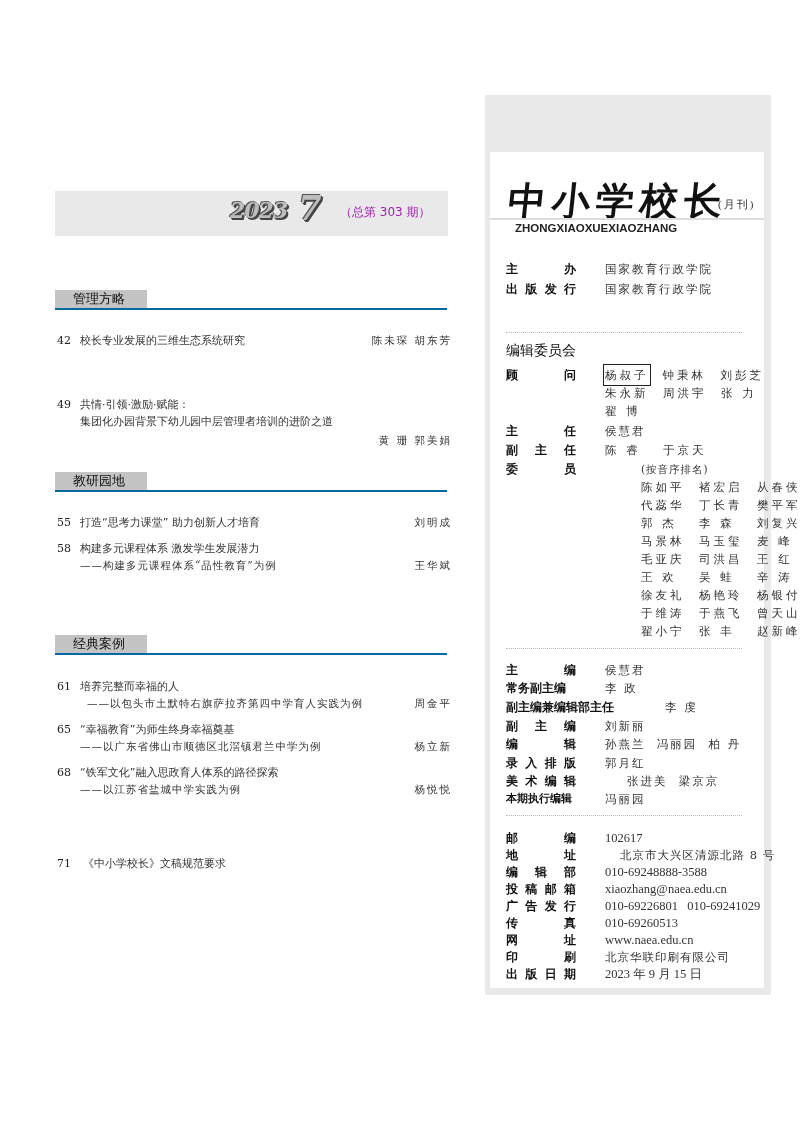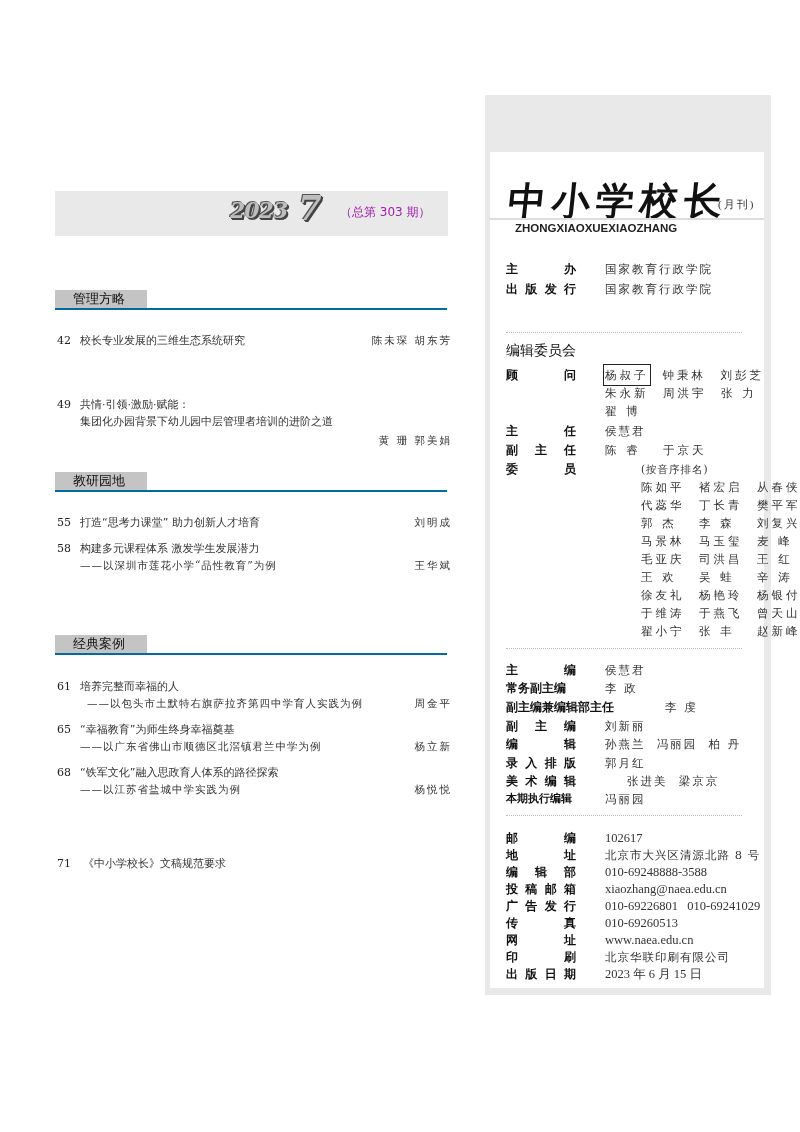--- a/index.html
+++ b/index.html
@@ -132,21 +132,21 @@
   <div class="section-tab">教研园地</div>
 </div>
 <div class="toc-entry" style="top:514px;height:18px;">
   <span class="toc-page">55</span>
   <span class="toc-line" style="top:0;">打造“思考力课堂”  助力创新人才培育</span>
   <span class="toc-author" style="top:0;">刘明成</span>
 </div>
 <div class="toc-entry" style="top:540px;height:36px;">
   <span class="toc-page">58</span>
   <span class="toc-line" style="top:0;">构建多元课程体系  激发学生发展潜力</span>
-  <span class="toc-line sub-line" style="top:17px;">——以深圳市莲花小学“品性教育”为例</span>
+  <span class="toc-line sub-line" style="top:17px;">——构建多元课程体系“品性教育”为例</span>
   <span class="toc-author" style="top:17px;">王华斌</span>
 </div>
 
 <div class="section-head" style="top:635px;">
   <div class="section-tab">经典案例</div>
 </div>
 <div class="toc-entry" style="top:678px;height:36px;">
   <span class="toc-page">61</span>
   <span class="toc-line" style="top:0;">培养完整而幸福的人</span>
   <span class="toc-line sub-line" style="top:17px;margin-left:7px;">——以包头市土默特右旗萨拉齐第四中学育人实践为例</span>
@@ -313,21 +313,21 @@
           <span>邮</span>
           <span>编</span>
         </span>
       <span class="info-value mono">102617</span>
     </div>
     <div class="info-row" style="top:694px;">
       <span class="info-label">
           <span>地</span>
           <span>址</span>
         </span>
-      <span class="info-value" style="letter-spacing:1px;">北京市大兴区清源北路 8 号</span>
+      <span class="info-value" style="letter-spacing:1px;margin-left:15px;">北京市大兴区清源北路 8 号</span>
     </div>
     <div class="info-row" style="top:711px;">
       <span class="info-label">
           <span>编</span>
           <span>辑</span>
           <span>部</span>
         </span>
       <span class="info-value mono">010-69248888-3588</span>
     </div>
     <div class="info-row" style="top:728px;">
@@ -369,16 +369,16 @@
         </span>
       <span class="info-value" style="letter-spacing:1px;">北京华联印刷有限公司</span>
     </div>
     <div class="info-row" style="top:813px;">
       <span class="info-label">
           <span>出</span>
           <span>版</span>
           <span>日</span>
           <span>期</span>
         </span>
-      <span class="info-value mono">2023 年 6 月 15 日</span>
+      <span class="info-value mono">2023 年 9 月 15 日</span>
     </div>
   </div>
 </div>
 
 </body></html>

